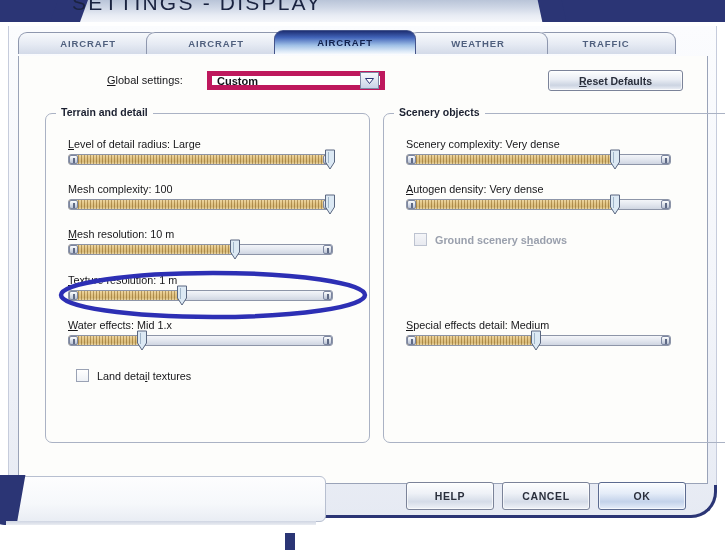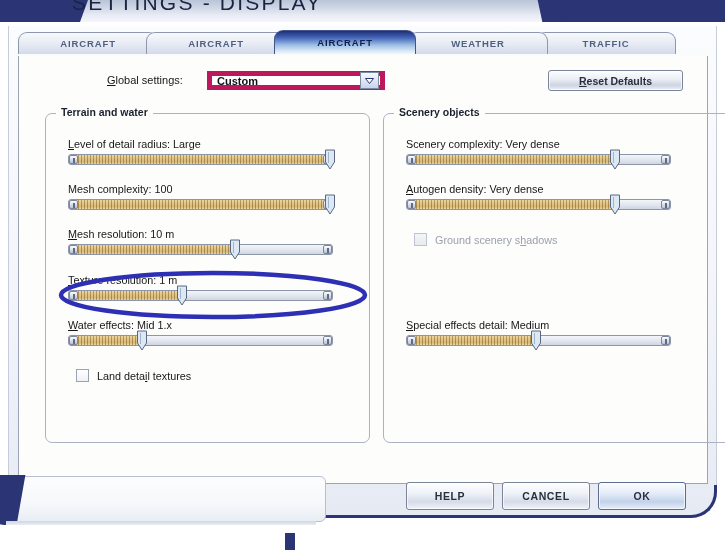--- a/index.html
+++ b/index.html
@@ -187,21 +187,21 @@
     width:13px; height:13px; border:1px solid #9aa2b4;
     background:linear-gradient(to bottom,#ffffff,#eef1f6);
     margin-right:8px;
   }
   .chkbox.disabled{
     border-color:#bdc3d0;
     background:linear-gradient(to bottom,#f4f5f8,#e8eaf0);
   }
   .chktext{ font-size:10.8px; color:#17171a; }
   .chktext u{ text-decoration:underline; }
-  .chkrow.disabled .chktext{ color:#9aa0ad; }
+  .chkrow.disabled .chktext{ color:#9aa0ad;font-weight:bold; }
 
   
   .annot{
     position:absolute; left:38px; top:214px; width:312px; height:50px;
     pointer-events:none; z-index:20;
   }
 
   
   .blpanel{
     position:absolute; left:-4px; top:476px; width:330px; height:46px;
@@ -290,21 +290,21 @@
           </div>
         </div>
       </div>
 
       <div class="resetbtn">
           <u>R</u>
           <span>eset Defaults</span>
         </div>
 
       <div class="group" id="grp-terrain">
-        <div class="gtitle">Terrain and water</div>
+        <div class="gtitle">Terrain and detail</div>
 
         <div class="ctl" style="top:24px; width:265px;">
           <span class="lbl"><u>L</u><span>evel of detail radius: Large</span></span>
           <div class="slider">
             <div class="strack">
               <div class="sfill" style="width:99%"></div>
             </div>
             <div class="scapL"></div>
             <div class="scapR"></div>
             <div class="thumb" style="left:99%">

